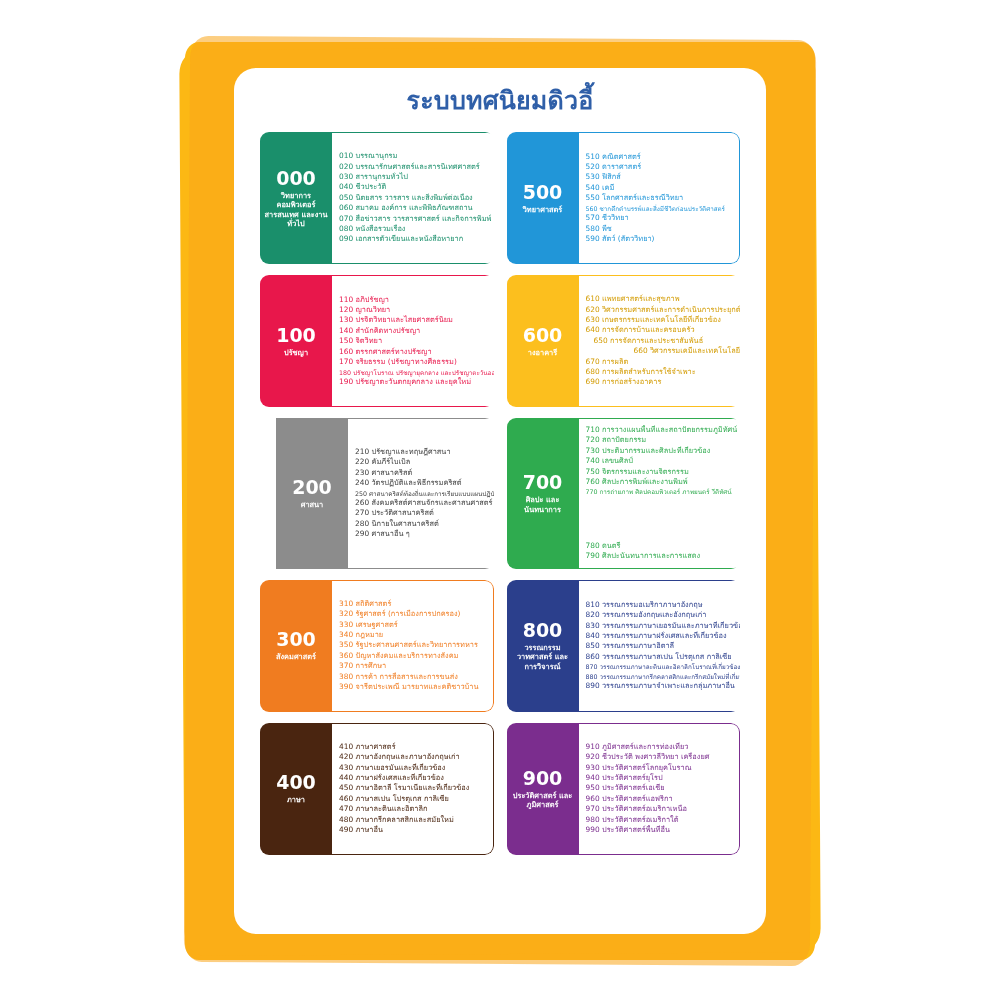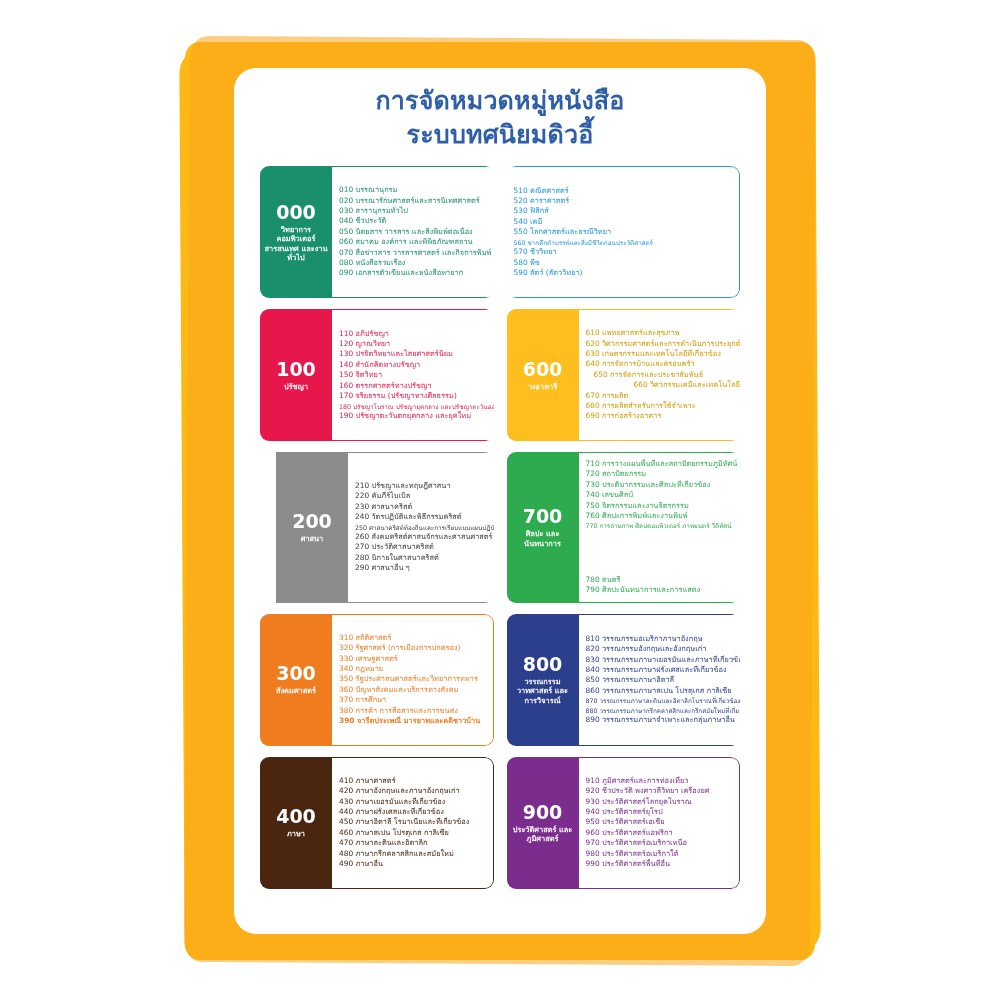--- a/index.html
+++ b/index.html
@@ -129,21 +129,20 @@
   .entry.small { font-size: 6.3px; line-height: 9.4px; }
 </style>
 </head>
 <body>
 
 <div class="stage">
   <div class="poster-frame"></div>
   <div class="poster-inner">
 
     <div class="title-wrap">
-      <div class="title-line">การจัดหมวดหมู่หนังสือ</div>
       <div class="title-line">ระบบทศนิยมดิวอี้</div>
     </div>
 
     <div class="grid" id="grid">
         <div class="card">
           <div class="card-left" style="background: rgb(26, 143, 107);">
             <div class="card-num">000</div>
             <div class="card-label">วิทยาการคอมพิวเตอร์ สารสนเทศ และงานทั่วไป</div>
           </div>
           <div class="card-right" style="border-color: rgb(26, 143, 107);">
@@ -152,20 +151,24 @@
             <div class="entry" style="color: rgb(26, 143, 107);">030 สารานุกรมทั่วไป</div>
             <div class="entry" style="color: rgb(26, 143, 107);">040 ชีวประวัติ</div>
             <div class="entry" style="color: rgb(26, 143, 107);">050 นิตยสาร วารสาร และสิ่งพิมพ์ต่อเนื่อง</div>
             <div class="entry" style="color: rgb(26, 143, 107);">060 สมาคม องค์การ และพิพิธภัณฑสถาน</div>
             <div class="entry" style="color: rgb(26, 143, 107);">070 สื่อข่าวสาร วารสารศาสตร์ และกิจการพิมพ์</div>
             <div class="entry" style="color: rgb(26, 143, 107);">080 หนังสือรวมเรื่อง</div>
             <div class="entry" style="color: rgb(26, 143, 107);">090 เอกสารตัวเขียนและหนังสือหายาก</div>
           </div>
         </div>
         <div class="card">
+          <div class="card-left" style="background: rgb(33, 150, 216);">
+            <div class="card-num">500</div>
+            <div class="card-label">วิทยาศาสตร์</div>
+          </div>
           <div class="card-right" style="border-color: rgb(33, 150, 216);">
             <div class="entry" style="color: rgb(33, 150, 216);">510 คณิตศาสตร์</div>
             <div class="entry" style="color: rgb(33, 150, 216);">520 ดาราศาสตร์</div>
             <div class="entry" style="color: rgb(33, 150, 216);">530 ฟิสิกส์</div>
             <div class="entry" style="color: rgb(33, 150, 216);">540 เคมี</div>
             <div class="entry" style="color: rgb(33, 150, 216);">550 โลกศาสตร์และธรณีวิทยา</div>
             <div class="entry small" style="color: rgb(33, 150, 216);">560 ซากดึกดำบรรพ์และสิ่งมีชีวิตก่อนประวัติศาสตร์</div>
             <div class="entry" style="color: rgb(33, 150, 216);">570 ชีววิทยา</div>
             <div class="entry" style="color: rgb(33, 150, 216);">580 พืช</div>
             <div class="entry" style="color: rgb(33, 150, 216);">590 สัตว์ (สัตววิทยา)</div>
@@ -246,21 +249,21 @@
           </div>
           <div class="card-right" style="border-color: rgb(240, 124, 32);">
             <div class="entry" style="color: rgb(240, 124, 32);">310 สถิติศาสตร์</div>
             <div class="entry" style="color: rgb(240, 124, 32);">320 รัฐศาสตร์ (การเมืองการปกครอง)</div>
             <div class="entry" style="color: rgb(240, 124, 32);">330 เศรษฐศาสตร์</div>
             <div class="entry" style="color: rgb(240, 124, 32);">340 กฎหมาย</div>
             <div class="entry" style="color: rgb(240, 124, 32);">350 รัฐประศาสนศาสตร์และวิทยาการทหาร</div>
             <div class="entry" style="color: rgb(240, 124, 32);">360 ปัญหาสังคมและบริการทางสังคม</div>
             <div class="entry" style="color: rgb(240, 124, 32);">370 การศึกษา</div>
             <div class="entry" style="color: rgb(240, 124, 32);">380 การค้า การสื่อสารและการขนส่ง</div>
-            <div class="entry" style="color: rgb(240, 124, 32); font-weight: bold;">390 จารีตประเพณี มารยาทและคติชาวบ้าน</div>
+            <div class="entry" style="color: rgb(240, 124, 32);">390 จารีตประเพณี มารยาทและคติชาวบ้าน</div>
           </div>
         </div>
         <div class="card">
           <div class="card-left" style="background: rgb(43, 63, 140);">
             <div class="card-num">800</div>
             <div class="card-label">วรรณกรรม วาทศาสตร์ และ การวิจารณ์</div>
           </div>
           <div class="card-right" style="border-color: rgb(43, 63, 140);">
             <div class="entry" style="color: rgb(43, 63, 140);">810 วรรณกรรมอเมริกาภาษาอังกฤษ</div>
             <div class="entry" style="color: rgb(43, 63, 140);">820 วรรณกรรมอังกฤษและอังกฤษเก่า</div>

